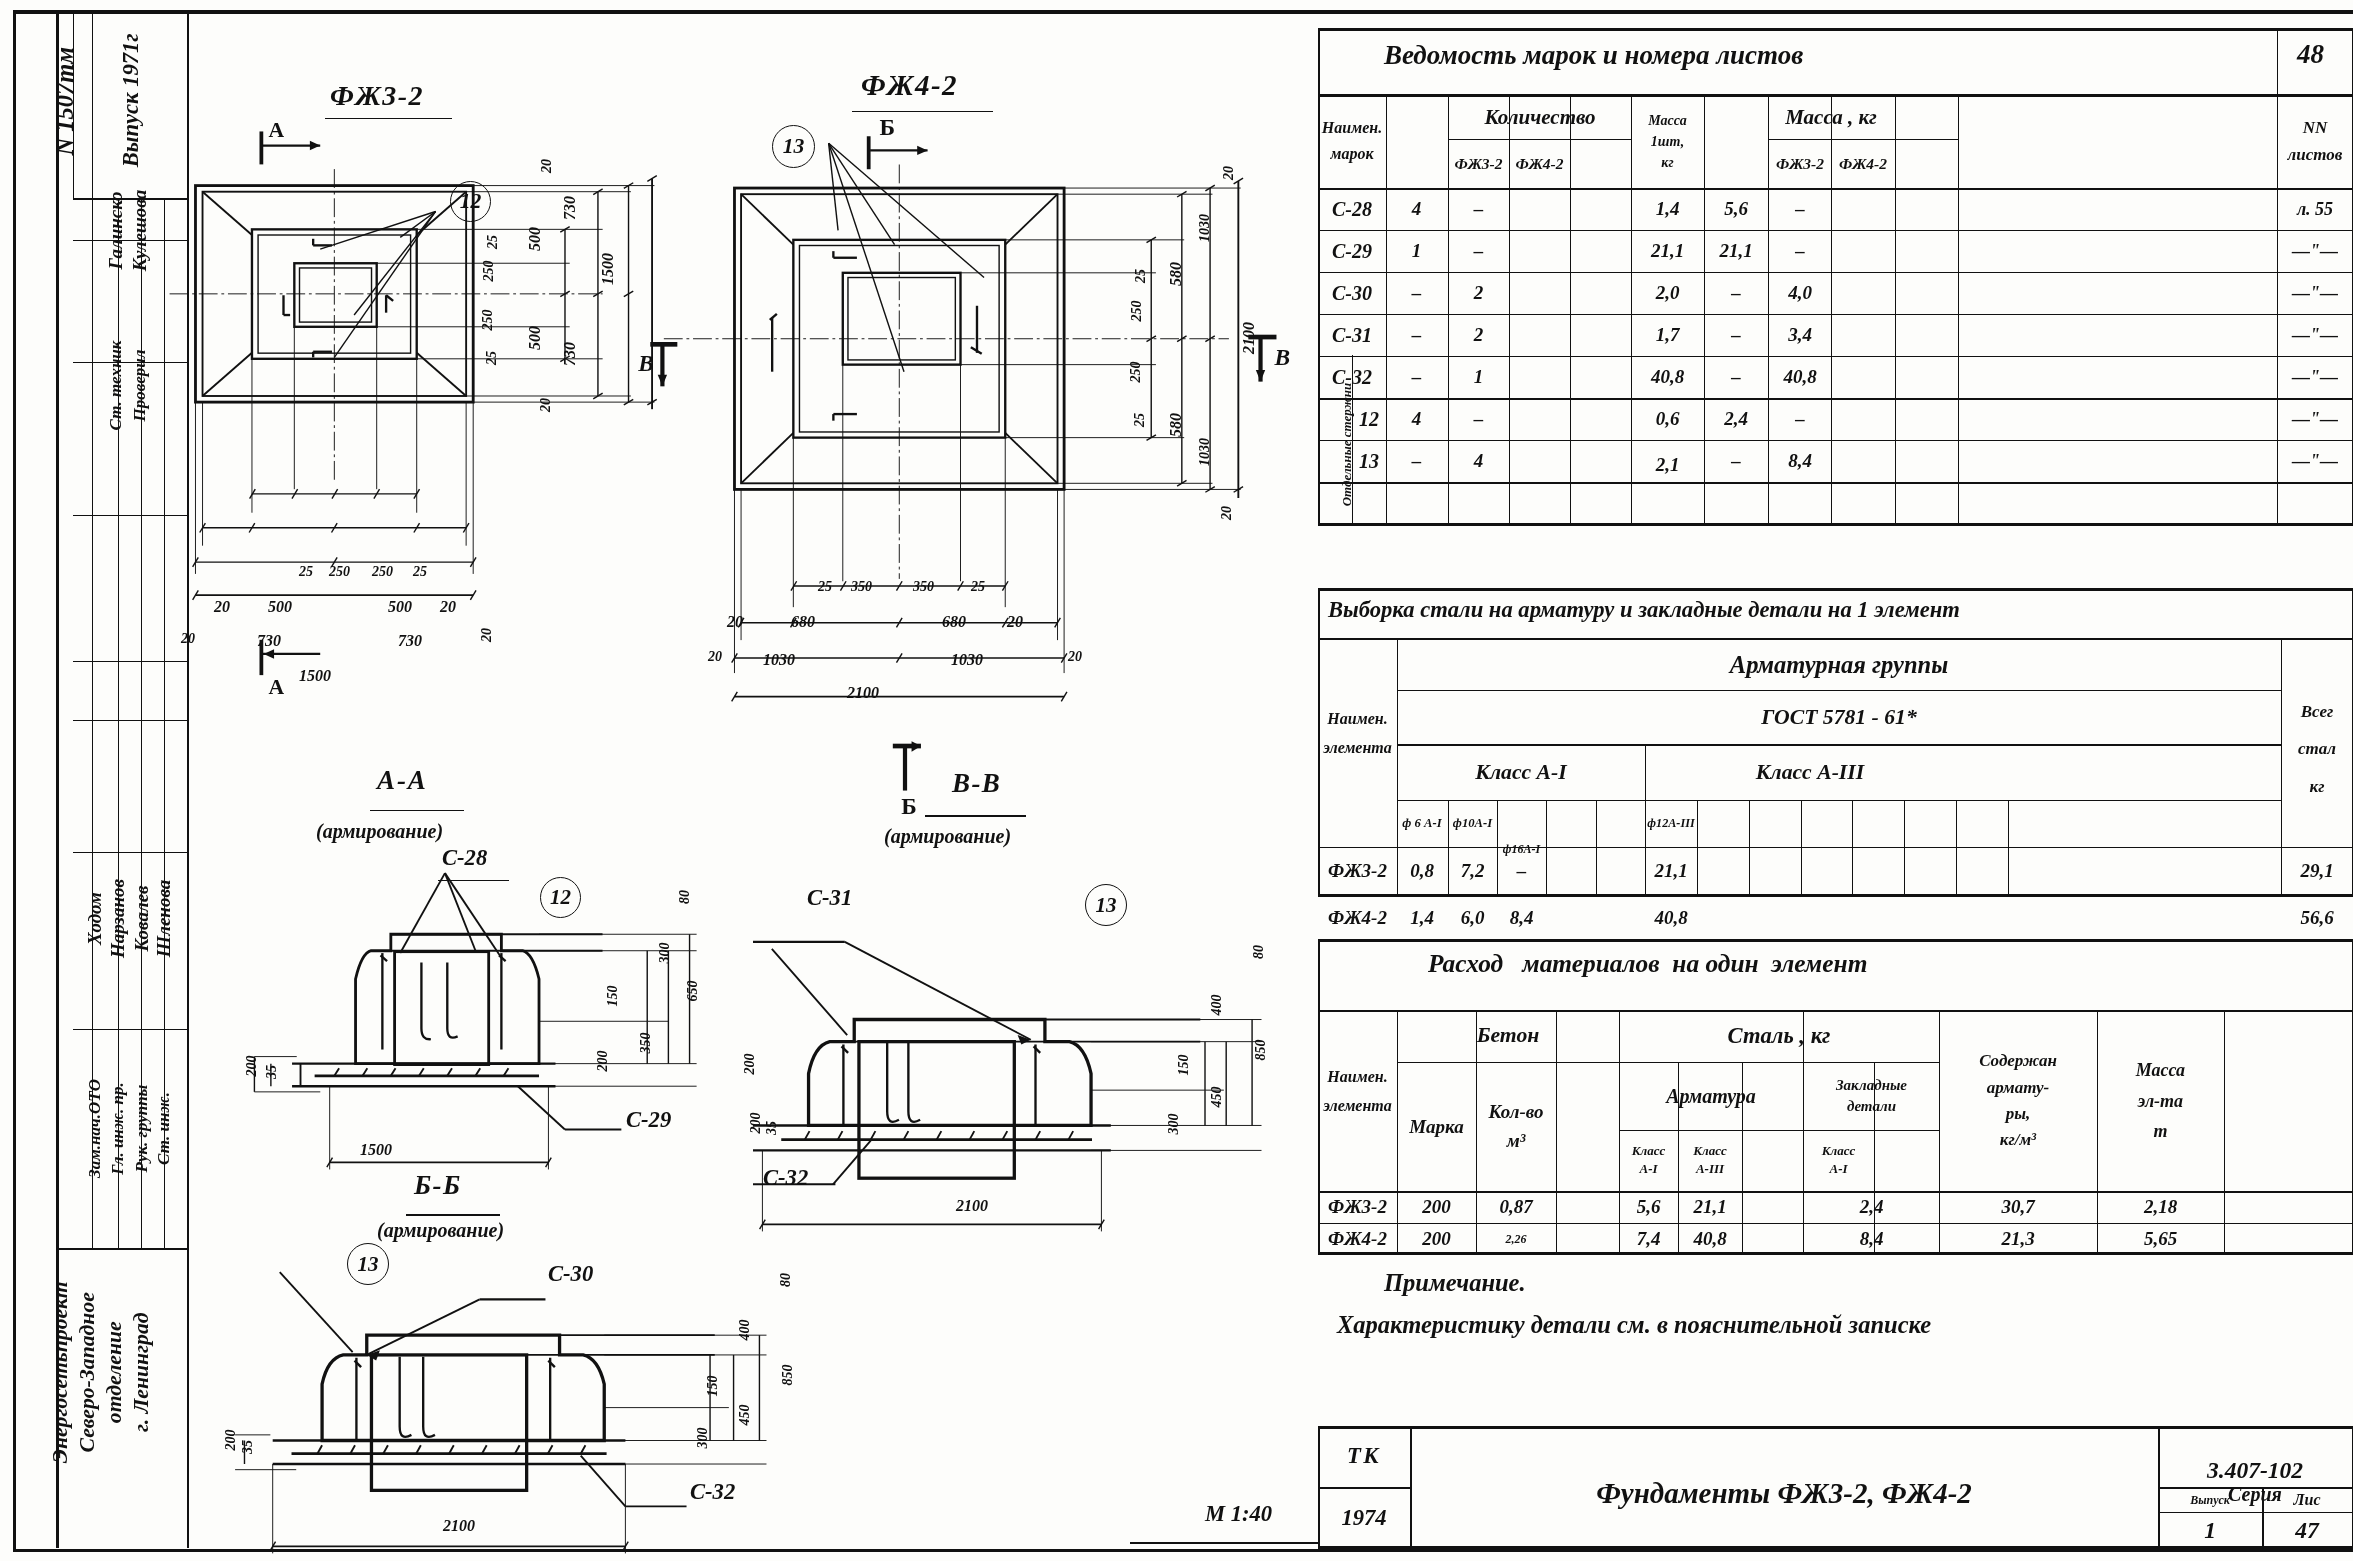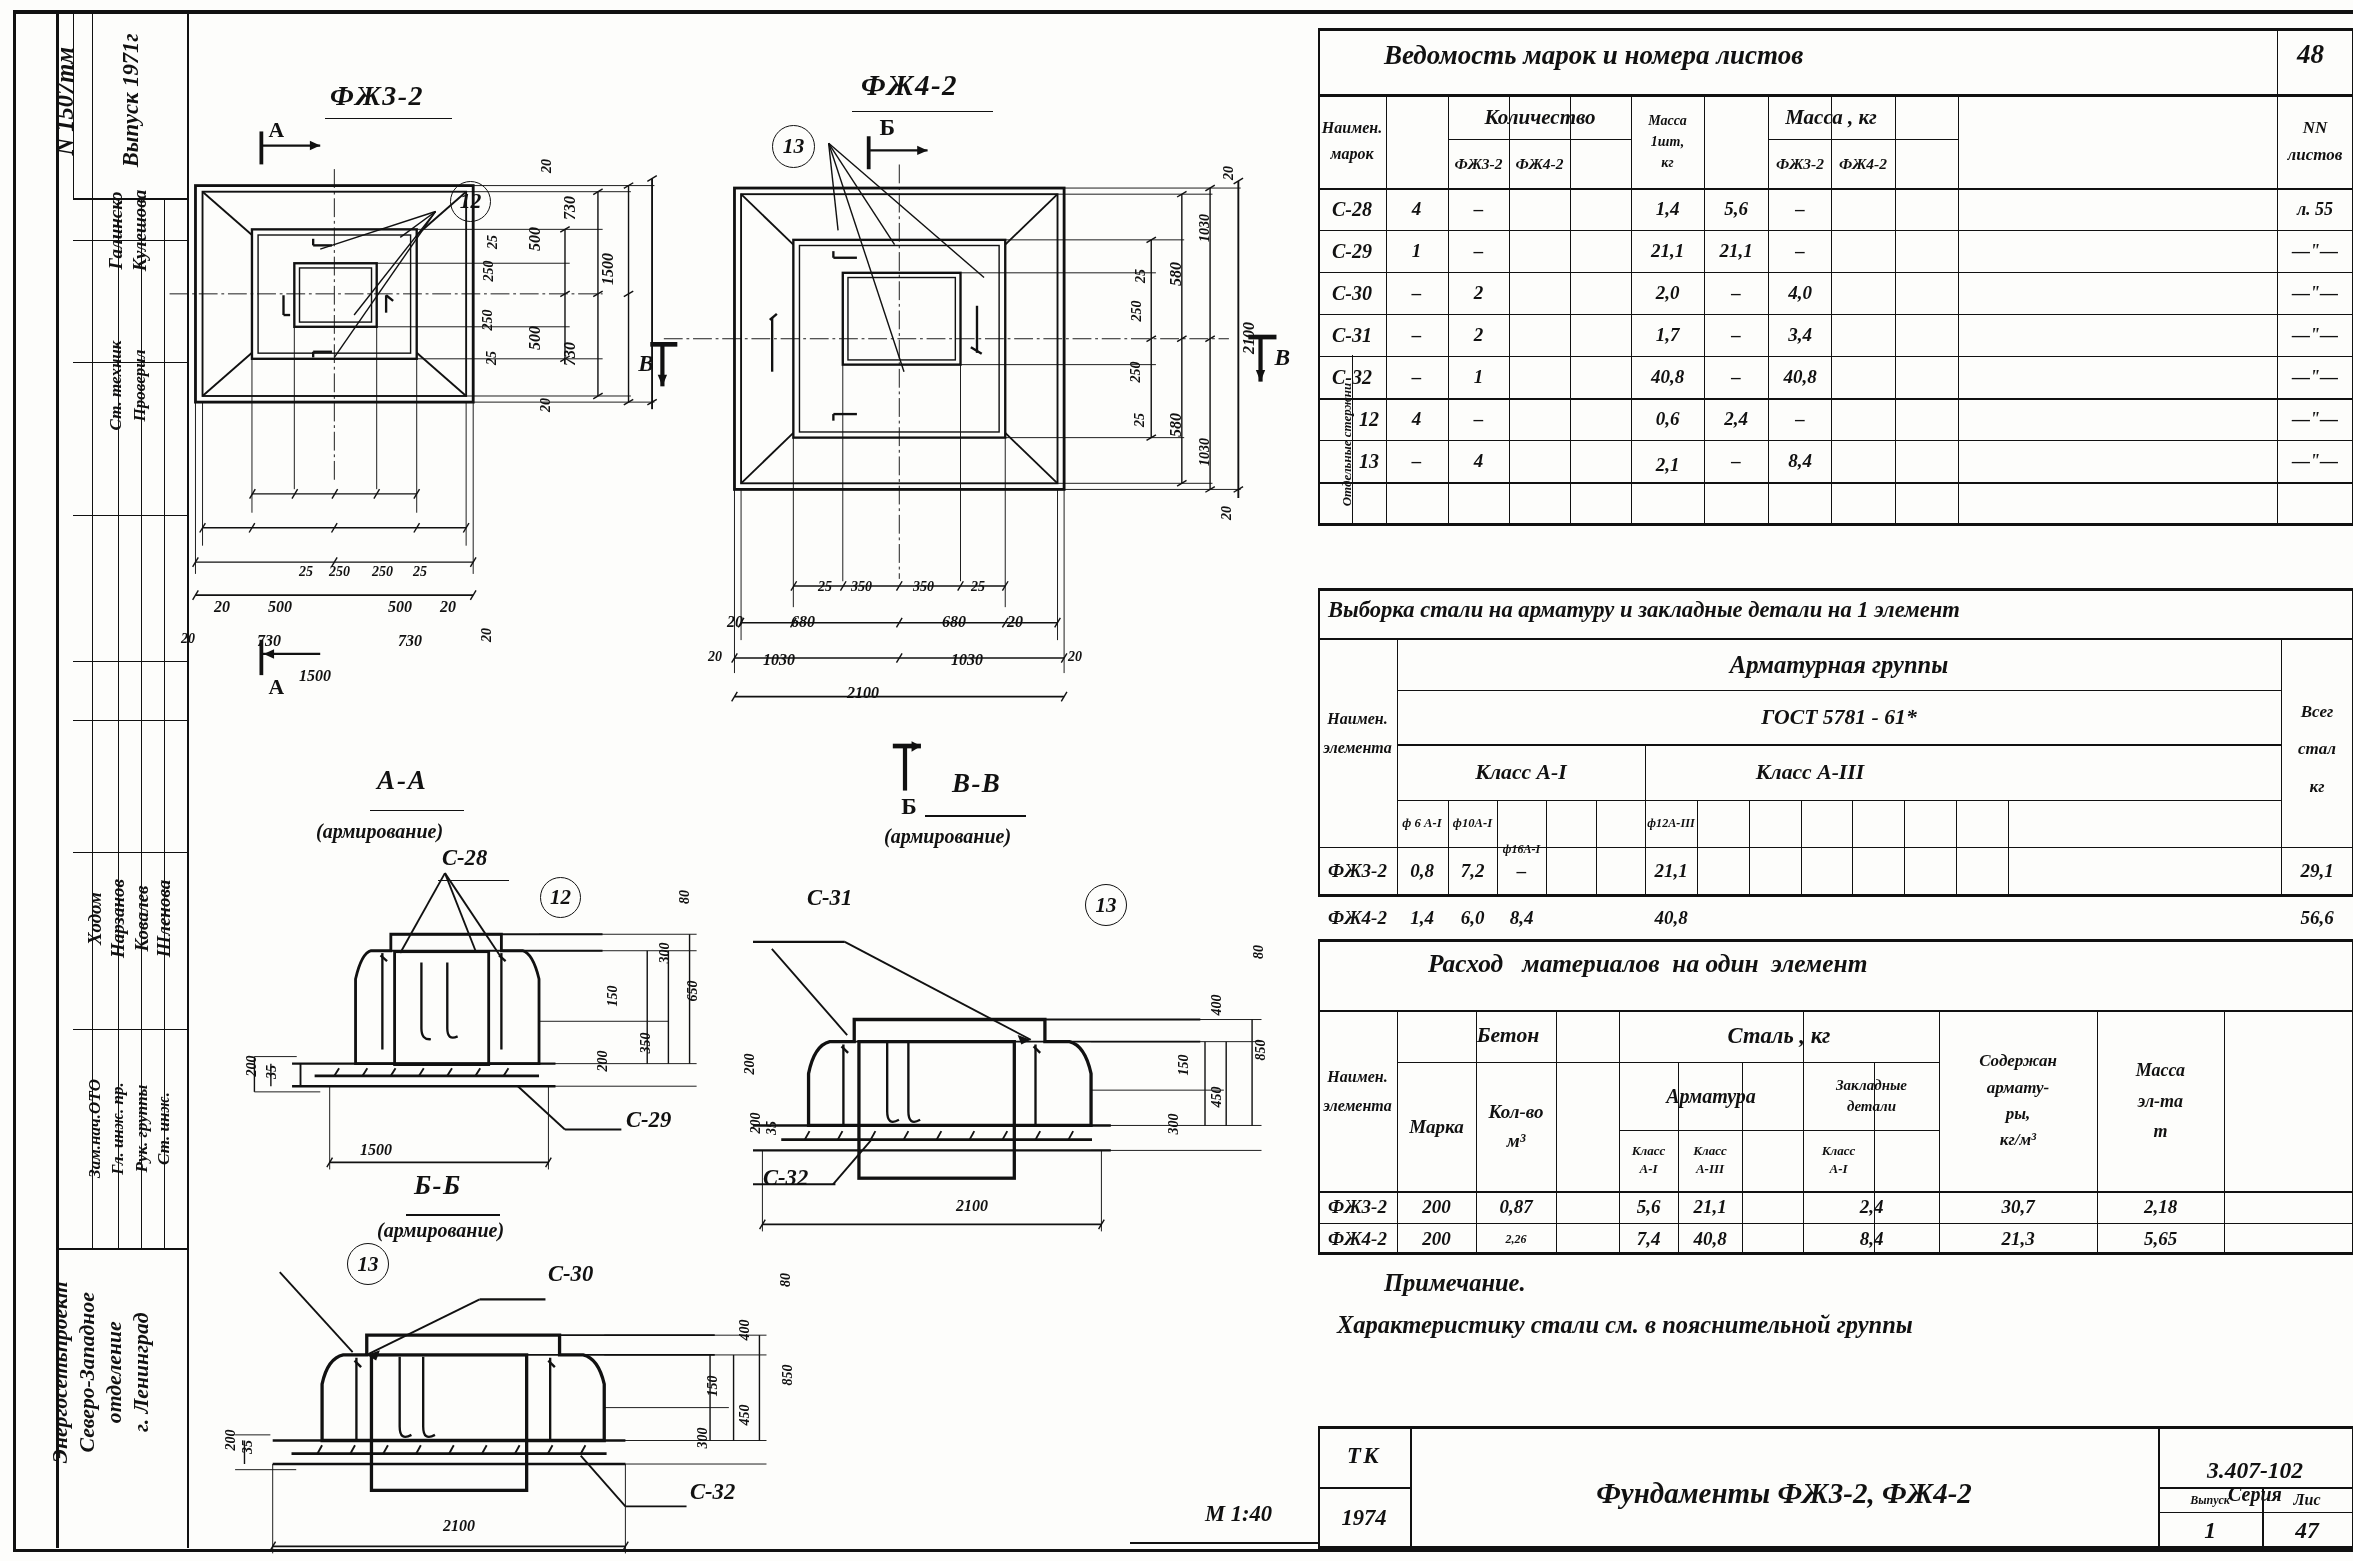--- a/index.html
+++ b/index.html
@@ -891,21 +891,21 @@
       <div class="cell hand" style="left: 1397px; top: 1223px; width: 79px; height: 32px; font-size: 19px;">200</div>
       <div class="cell hand" style="left: 1476px; top: 1223px; width: 80px; height: 32px; font-size: 12px;">2,26</div>
       <div class="cell hand" style="left: 1619px; top: 1223px; width: 59px; height: 32px; font-size: 19px;">7,4</div>
       <div class="cell hand" style="left: 1678px; top: 1223px; width: 64px; height: 32px; font-size: 19px;">40,8</div>
       <div class="cell hand" style="left: 1803px; top: 1223px; width: 137px; height: 32px; font-size: 19px;">8,4</div>
       <div class="cell hand" style="left: 1939px; top: 1223px; width: 158px; height: 32px; font-size: 19px;">21,3</div>
       <div class="cell hand" style="left: 2097px; top: 1223px; width: 127px; height: 32px; font-size: 19px;">5,65</div>
     </div>
 
   <div class="txt hand" style="left:1384px;top:1271px;font-size:24.5px;">Примечание.</div>
-  <div class="txt hand" style="left:1337px;top:1313px;font-size:24.5px;">Характеристику стали см. в пояснительной группы</div>
+  <div class="txt hand" style="left:1337px;top:1313px;font-size:24.5px;">Характеристику детали см. в пояснительной записке</div>
 
   <div class="ln hl-b" style="left:1318px;top:1426px;width:1036px;"></div>
   <div class="ln hl-b" style="left:1318px;top:1546px;width:1036px;"></div>
   <div class="ln vl-m" style="left:1318px;top:1426px;height:121px;"></div>
   <div class="ln vl-m" style="left:1410px;top:1426px;height:121px;"></div>
   <div class="ln vl-m" style="left:2158px;top:1426px;height:121px;"></div>
   <div class="ln vl-m" style="left:2262px;top:1487px;height:61px;"></div>
   <div class="ln vl-m" style="left:2352px;top:1426px;height:121px;"></div>
   <div class="ln hl-m" style="left:1318px;top:1487px;width:92px;"></div>
   <div class="ln hl-m" style="left:2158px;top:1487px;width:194px;"></div>

